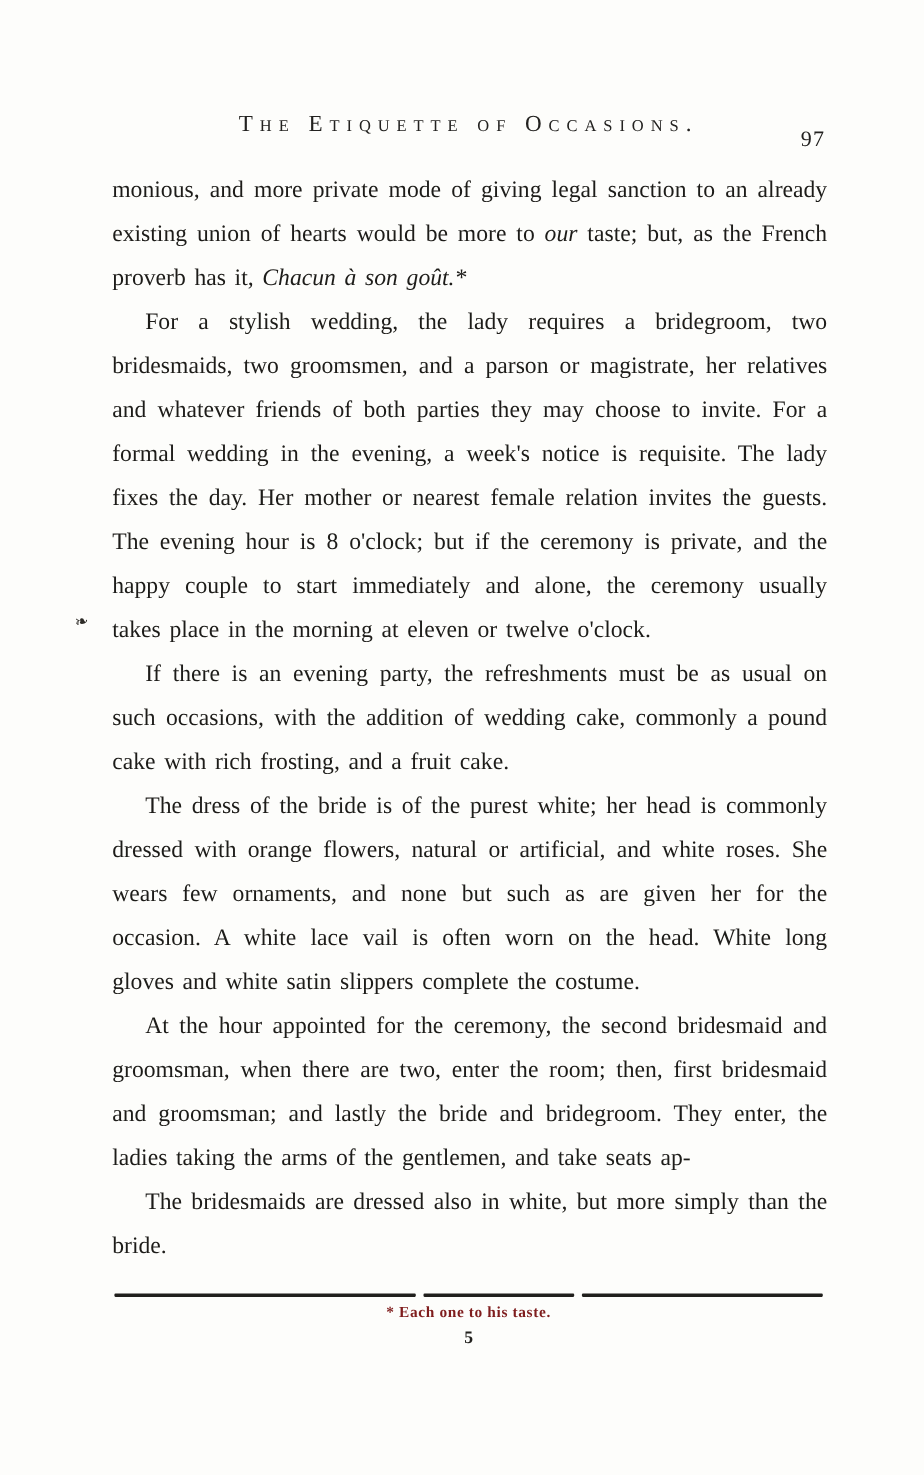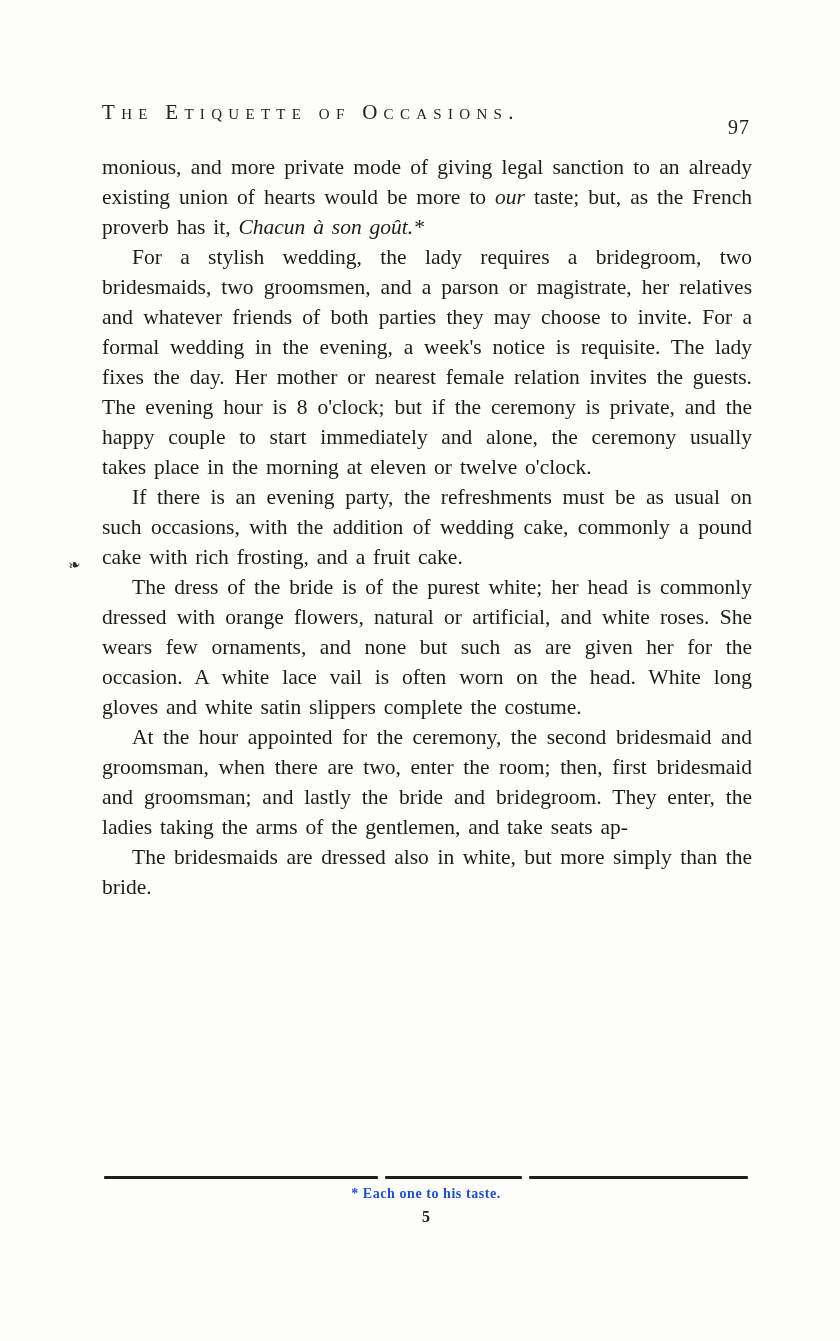--- a/index.html
+++ b/index.html
@@ -16,42 +16,42 @@
     color: #1d1c19;
     font-family: "Liberation Serif", "DejaVu Serif", serif;
     overflow: hidden;
     box-sizing: border-box;
   }
   .header {
     position: absolute;
     top: 100px;
     left: 102px;
     right: 90px;
-    text-align: left;
+    text-align: center;
     font-variant: small-caps;
     font-size: 21px;
     letter-spacing: 0.30em;
     white-space: nowrap;
     color: #232220;
   }
   .pagenum {
     position: absolute;
     right: 0;
     top: 16px;
     letter-spacing: 0.05em;
     font-variant: normal;
     font-size: 20px;
   }
   .textblock {
     position: absolute;
     top: 152px;
     left: 102px;
     width: 650px;
     font-size: 21.5px;
-    line-height: 30px;
+    line-height: 40px;
     text-align: justify;
     word-spacing: 2.5px;
   }
   .para {
     margin: 0;
     padding: 0;
   }
   .para.indent {
     text-indent: 30px;
   }
@@ -85,21 +85,21 @@
     border-radius: 1px;
   }
   .rule .seg.s1 { flex: 5; }
   .rule .seg.s2 { flex: 2.5; }
   .rule .seg.s3 { flex: 4; }
   .footnote {
     margin-top: 7px;
     font-size: 14px;
     font-weight: bold;
     letter-spacing: 0.04em;
-    color: #1d4ed8;
+    color: #7f1d1d;
   }
   .sig {
     margin-top: 6px;
     font-size: 16px;
     font-weight: bold;
     color: #21201d;
   }
 </style>
 </head>
 <body>

